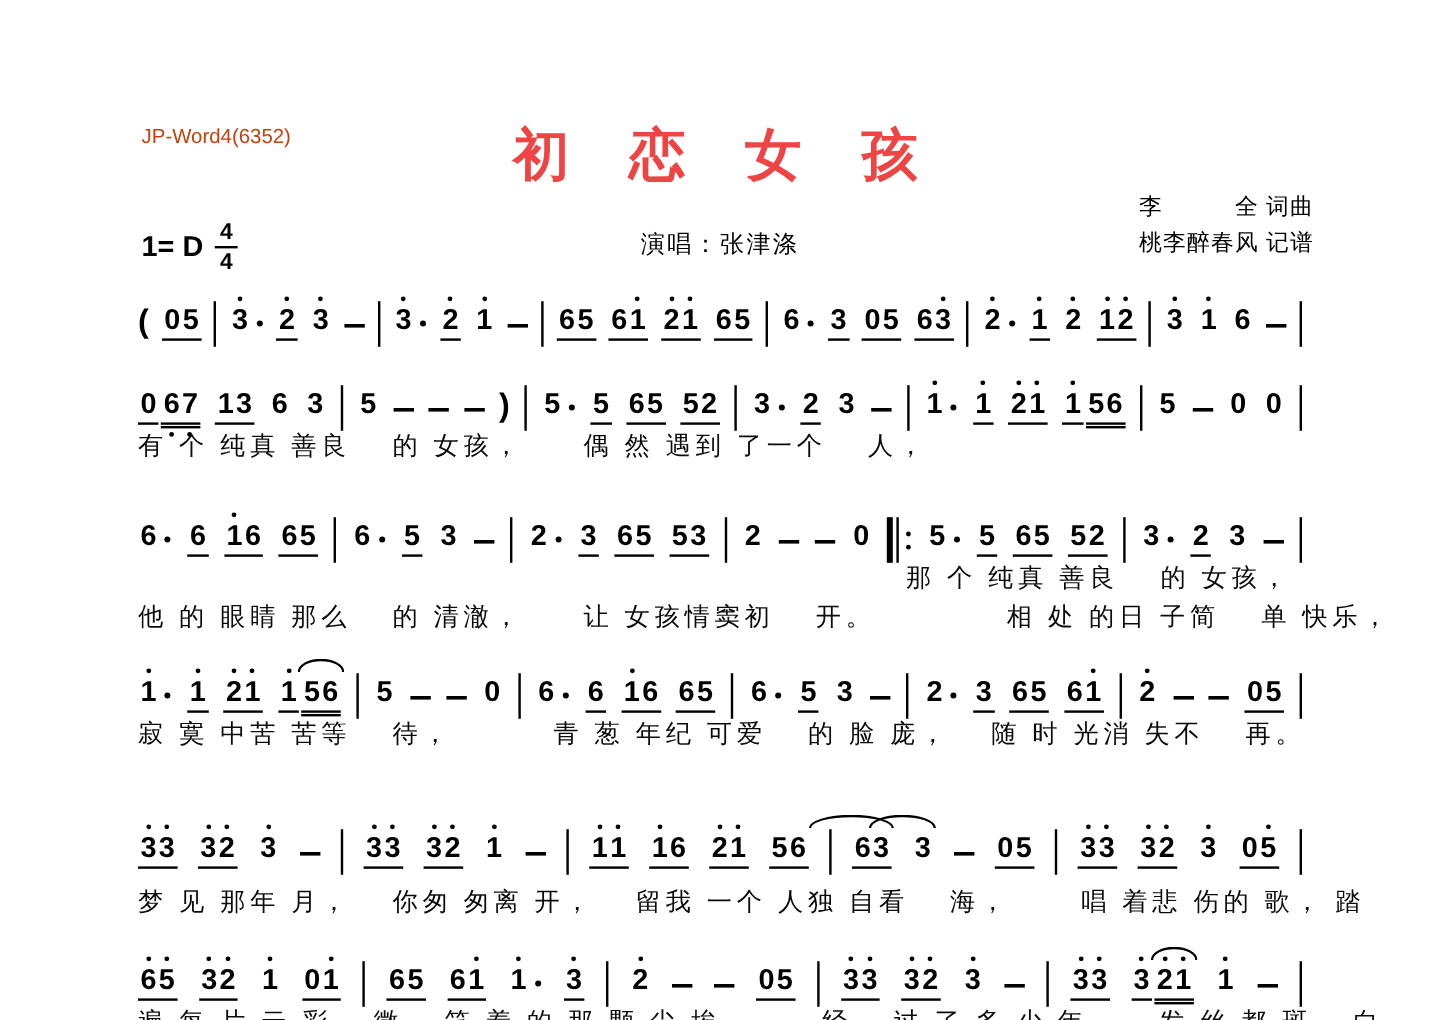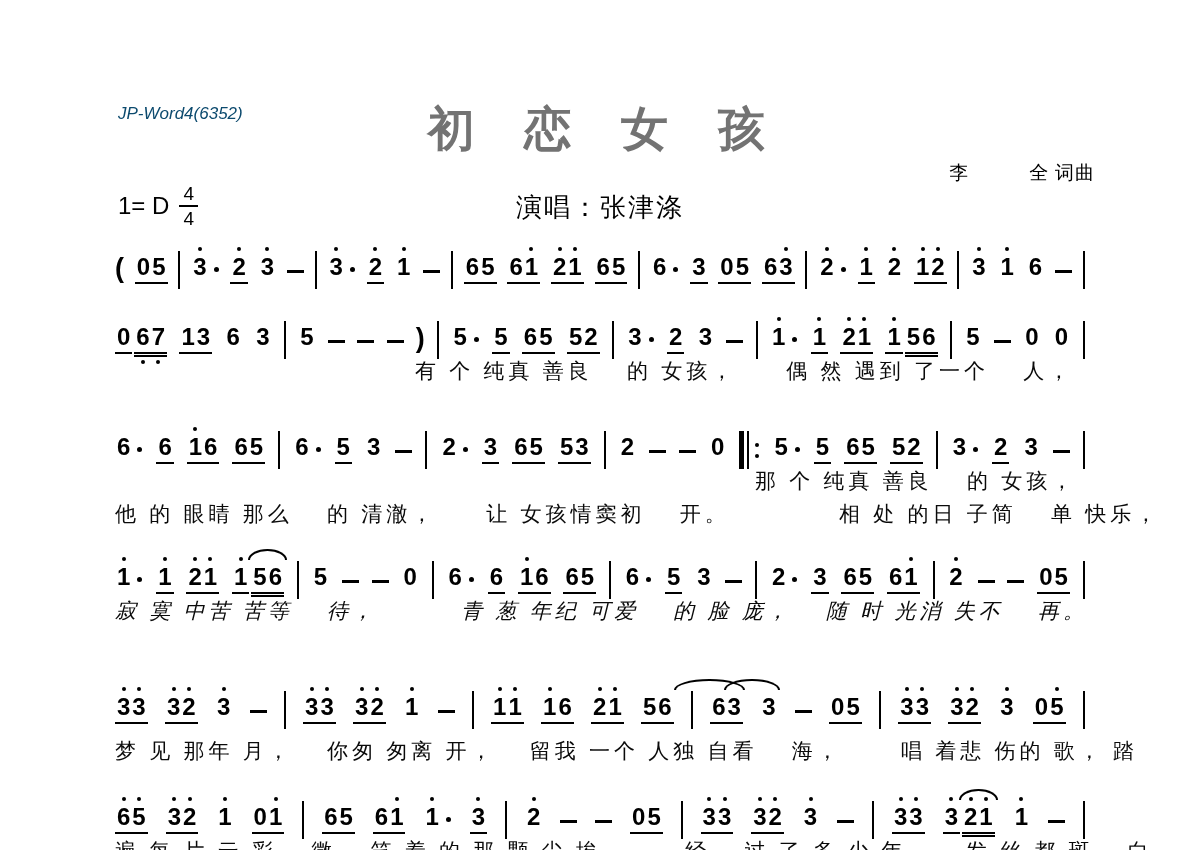--- a/index.html
+++ b/index.html
@@ -1,29 +1,29 @@
 <!DOCTYPE html>
 <html><head>
 <meta charset="utf-8">
 <style>
   html,body{margin:0;padding:0;background:#ffffff;}
   body{width:1200px;height:850px;position:relative;overflow:hidden;
        font-family:"Liberation Sans",sans-serif;color:#000;}
   .abs{position:absolute;}
   
-  .watermark{left:118px;top:104px;font-style:italic;font-size:17px;color:#0c4a6e;}
+  .watermark{left:118px;top:104px;font-size:17px;color:#c2410c;}
   .title{left:0;right:0;top:98px;text-align:center;font-family:"Liberation Serif",serif;
-         font-weight:700;font-size:47px;letter-spacing:8px;word-spacing:22px;color:#737373;}
+         font-weight:700;font-size:47px;letter-spacing:8px;word-spacing:22px;color:#ef4444;}
   .keysig{left:118px;top:184px;display:flex;align-items:center;gap:10px;
-          font-weight:400;font-size:24px;}
+          font-weight:700;font-size:24px;}
   .meter{display:inline-flex;flex-direction:column;align-items:center;font-size:19px;line-height:1;}
   .meter .mt{border-bottom:2px solid #000;padding:0 4px 2px;}
   .meter .mb{padding-top:2px;}
   .performer{left:0;right:0;top:190px;text-align:center;font-family:"Liberation Serif",serif;
-             font-size:26px;letter-spacing:2px;}
+             font-size:20px;letter-spacing:2px;}
   .credits{right:105px;top:158px;text-align:right;font-family:"Liberation Serif",serif;
            font-size:19px;line-height:30px;letter-spacing:1px;}
   
   .score{left:115px;top:0;width:970px;height:850px;}
   .system{position:absolute;left:0;width:970px;}
   .notes{display:flex;justify-content:space-between;align-items:flex-end;height:46px;}
   .nt{display:inline-flex;align-items:flex-end;position:relative;}
   .grp{display:inline-flex;align-items:flex-end;gap:2px;}
   .core{display:inline-flex;padding:0 1px 3px;border-bottom:2px solid transparent;position:relative;}
   .core.u1{border-bottom-color:#000;}
@@ -61,20 +61,21 @@
   <span class="meter">
     <span class="mt">4</span>
     <span class="mb">4</span>
   </span>
 </div>
 
 <div class="abs performer">演唱：张津涤</div>
 
 <div class="abs credits">
   <div>李　　　全 词曲</div>
+  <div>桃李醉春风 记谱</div>
 </div>
 
 <div class="abs score">
     <div class="system" style="top: 238px;">
       <div class="notes">
         <span class="paren">(</span>
         <span class="nt">
           <span class="core u1">
             <span class="dg">0</span>
             <span class="dg">5</span>
@@ -334,21 +335,21 @@
             <span class="dg">0</span>
           </span>
         </span>
         <span class="nt">
           <span class="core">
             <span class="dg">0</span>
           </span>
         </span>
         <span class="bar"></span>
       </div>
-      <div class="lyr" style="margin-left: 300px;">有 个 纯真 善良　 的 女孩，　　偶 然 遇到 了一个　 人，</div>
+      <div class="lyr" style="">有 个 纯真 善良　 的 女孩，　　偶 然 遇到 了一个　 人，</div>
     </div>
     <div class="system" style="top: 418px;">
       <div class="notes">
         <span class="nt">
           <span class="core">
             <span class="dg">6</span>
           </span>
           <span class="aug"></span>
         </span>
         <span class="nt">
@@ -598,21 +599,21 @@
         <span class="dash"></span>
         <span class="dash"></span>
         <span class="nt">
           <span class="core u1">
             <span class="dg">0</span>
             <span class="dg">5</span>
           </span>
         </span>
         <span class="bar"></span>
       </div>
-      <div class="lyr" style="margin-left: 0px; font-style: italic;">寂 寞 中苦 苦等　 待，　　　 青 葱 年纪 可爱　 的 脸 庞，　 随 时 光消 失不　 再。</div>
+      <div class="lyr" style="margin-left: 0px;">寂 寞 中苦 苦等　 待，　　　 青 葱 年纪 可爱　 的 脸 庞，　 随 时 光消 失不　 再。</div>
     </div>
     <div class="system" style="top: 678px;">
       <div class="notes">
         <span class="nt">
           <span class="core u1">
             <span class="dg">3<span class="da"></span></span>
             <span class="dg">3<span class="da"></span></span>
           </span>
         </span>
         <span class="nt">

